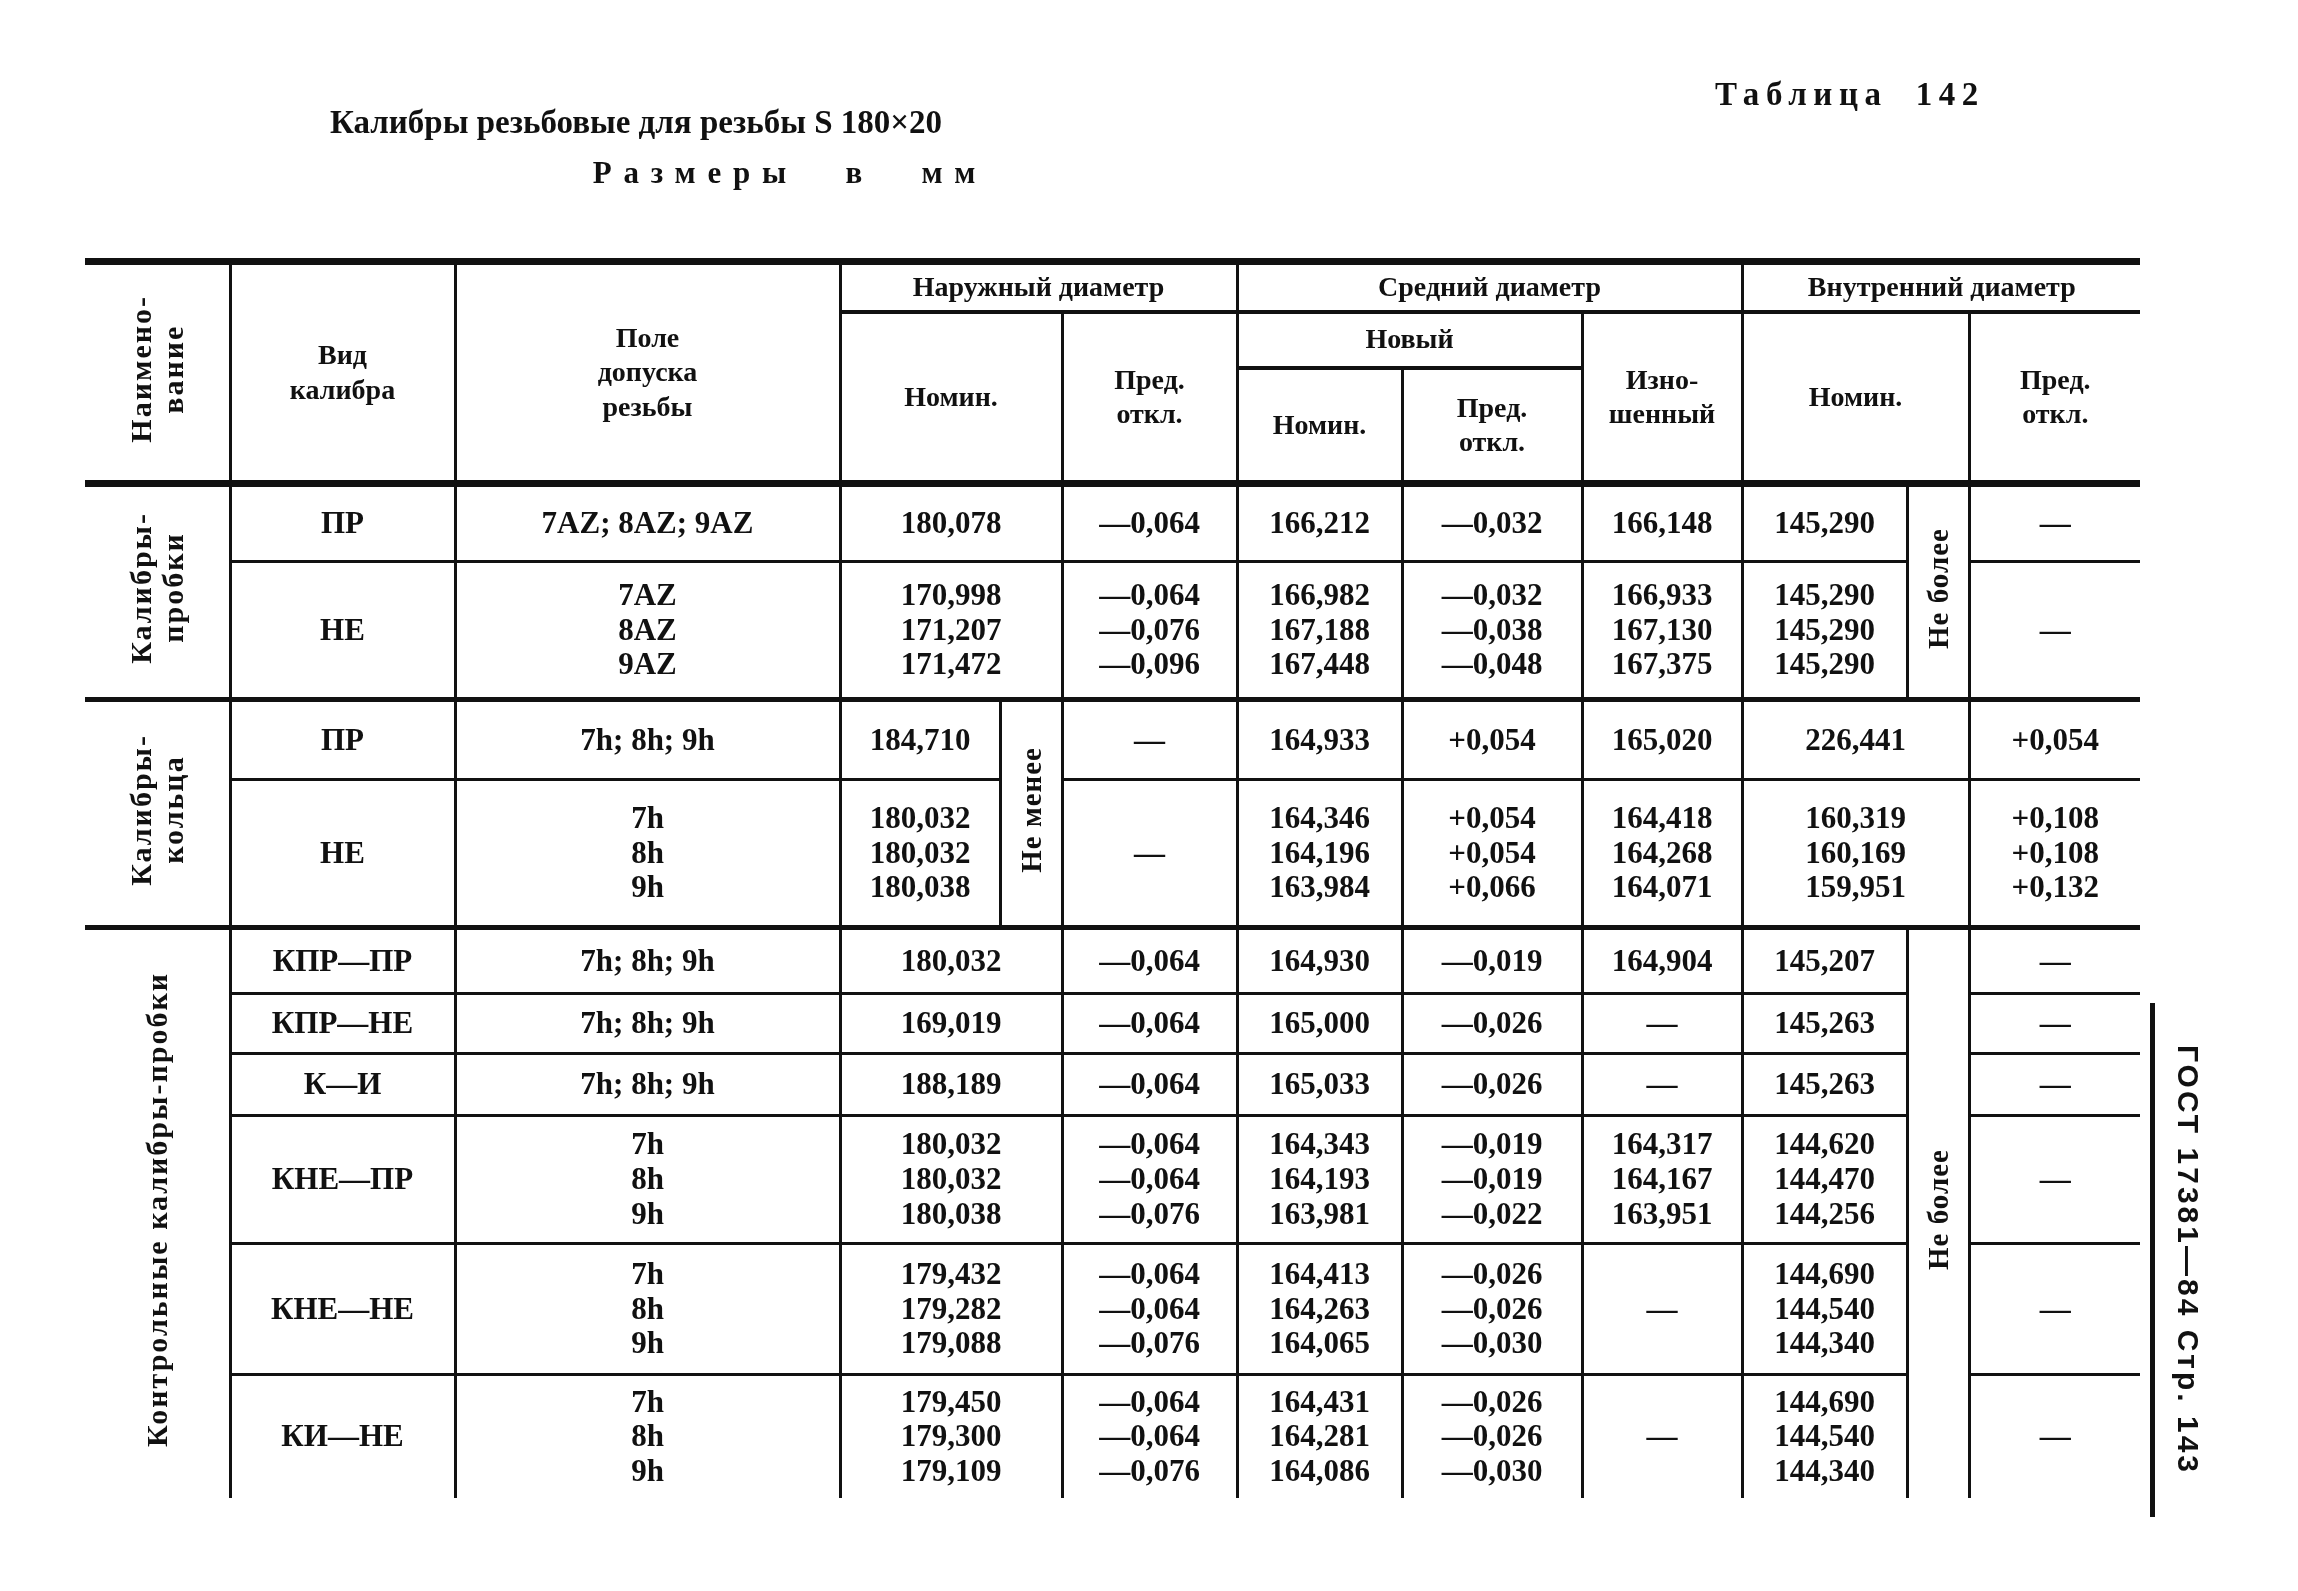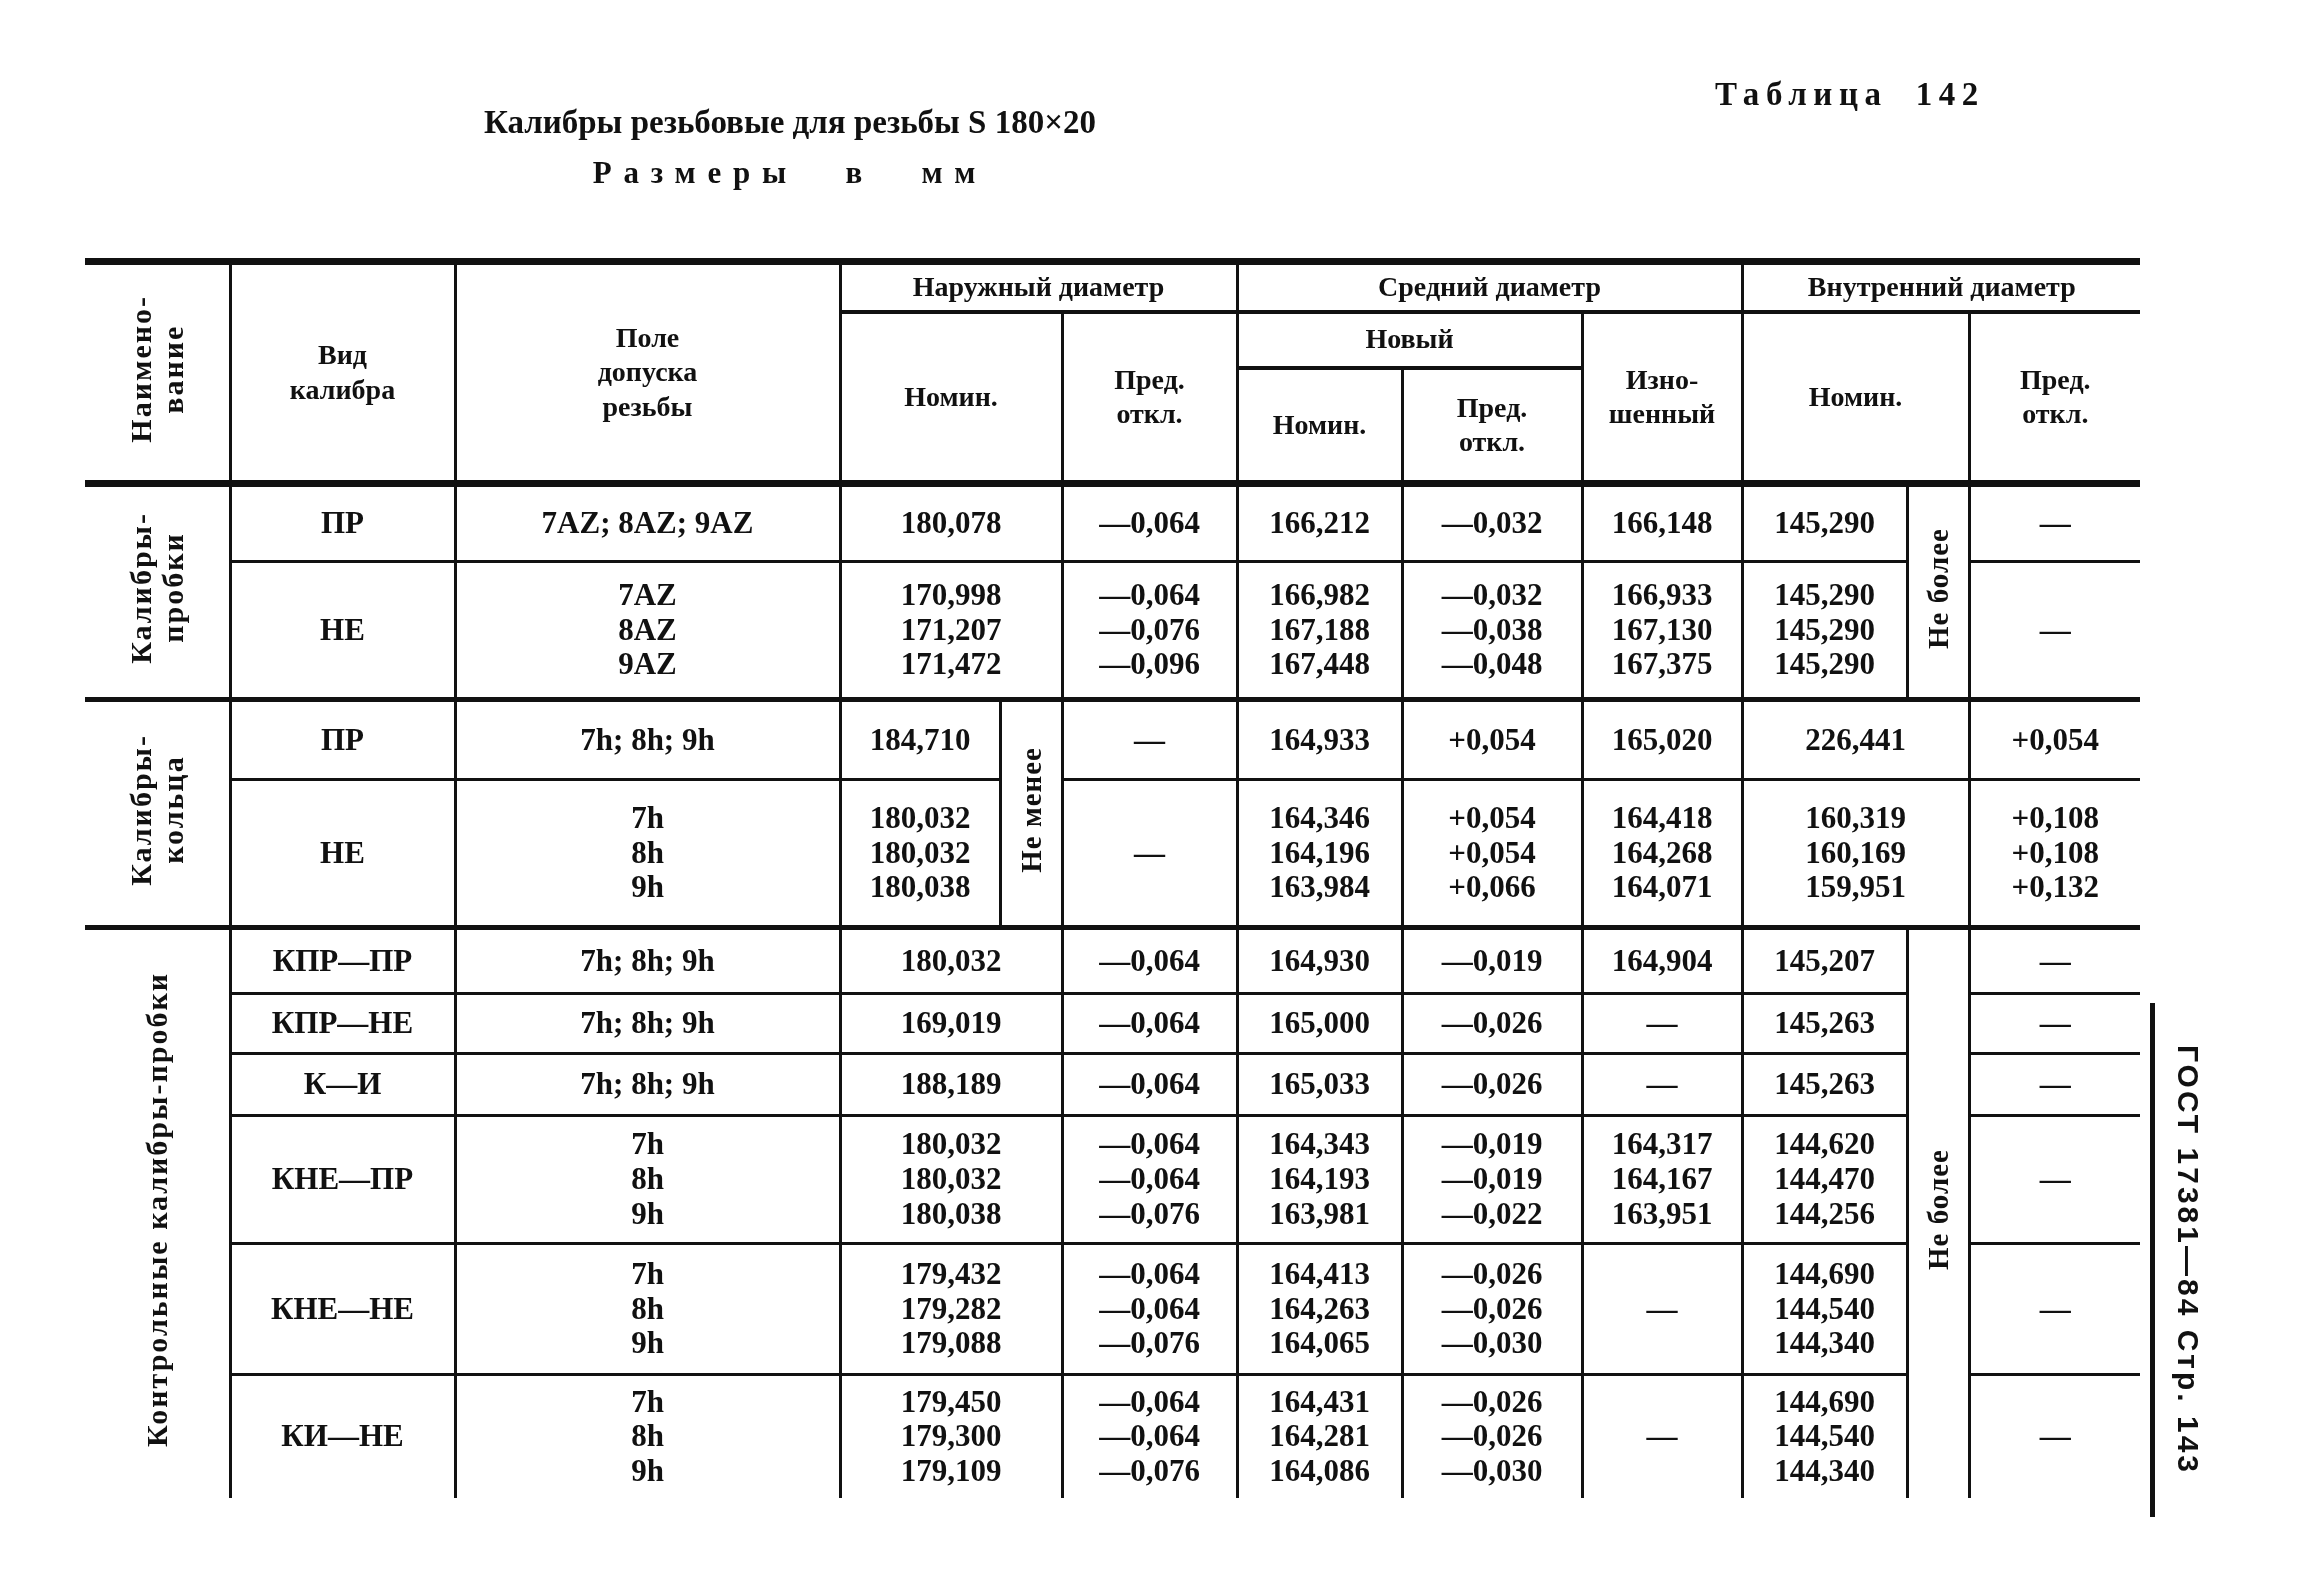--- a/index.html
+++ b/index.html
@@ -10,21 +10,21 @@
     font-family:"Liberation Serif", serif; color:var(--ink);
   }
   
   .tbl-label{
     position:absolute; left:1700px; top:76px; width:300px;
     font-size:33px; font-weight:700; letter-spacing:0.20em; word-spacing:0.4em;
     text-align:center; white-space:nowrap;
   }
   .doc-title{
     position:absolute; left:330px; top:104px; width:920px;
-    font-size:33px; font-weight:700; text-align:center; white-space:nowrap;
+    font-size:33px; font-weight:700; text-align:left; white-space:nowrap;
   }
   .units-note{
     position:absolute; left:340px; top:155px; width:900px;
     font-size:31px; font-weight:700; letter-spacing:0.38em; word-spacing:0.9em;
     text-align:center; white-space:nowrap;
   }
   
   table.gauge{
     position:absolute; left:85px; top:258px; width:2055px;
     border-collapse:collapse; table-layout:fixed;

